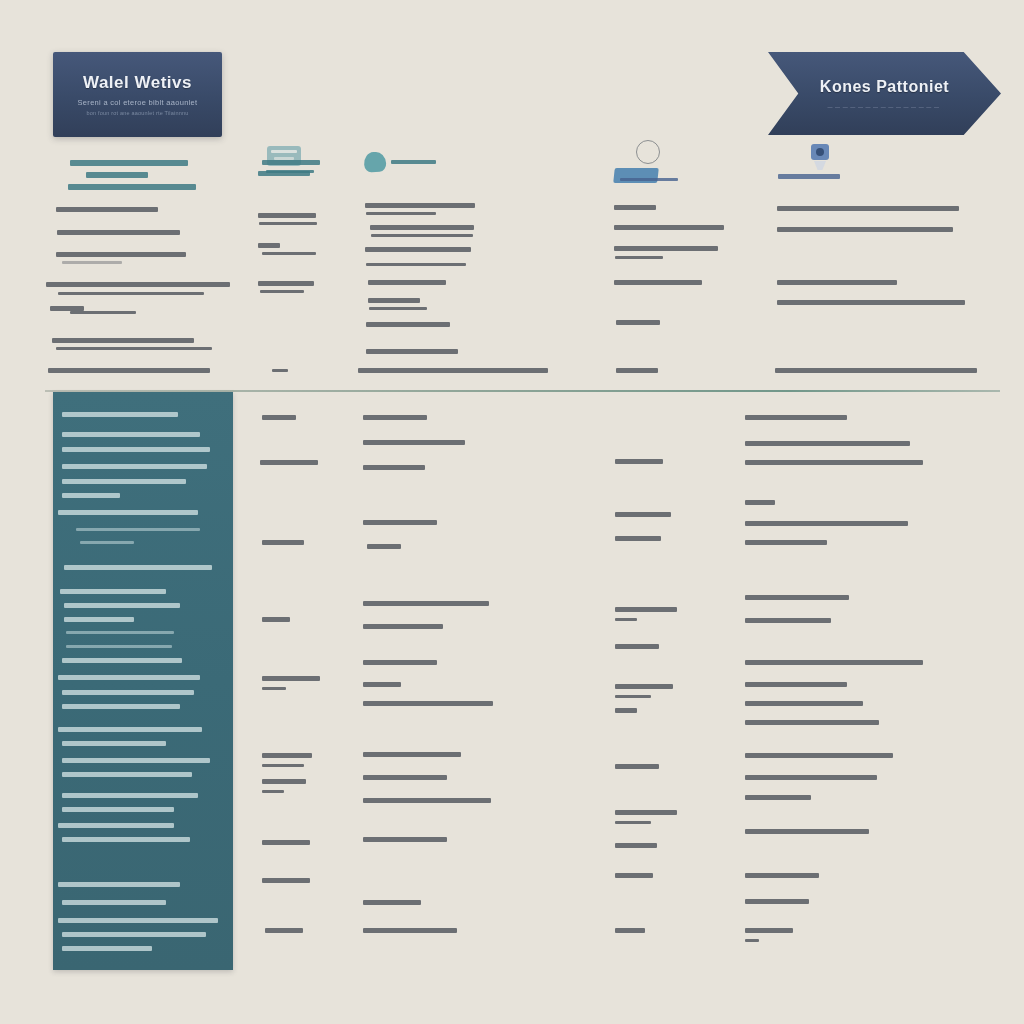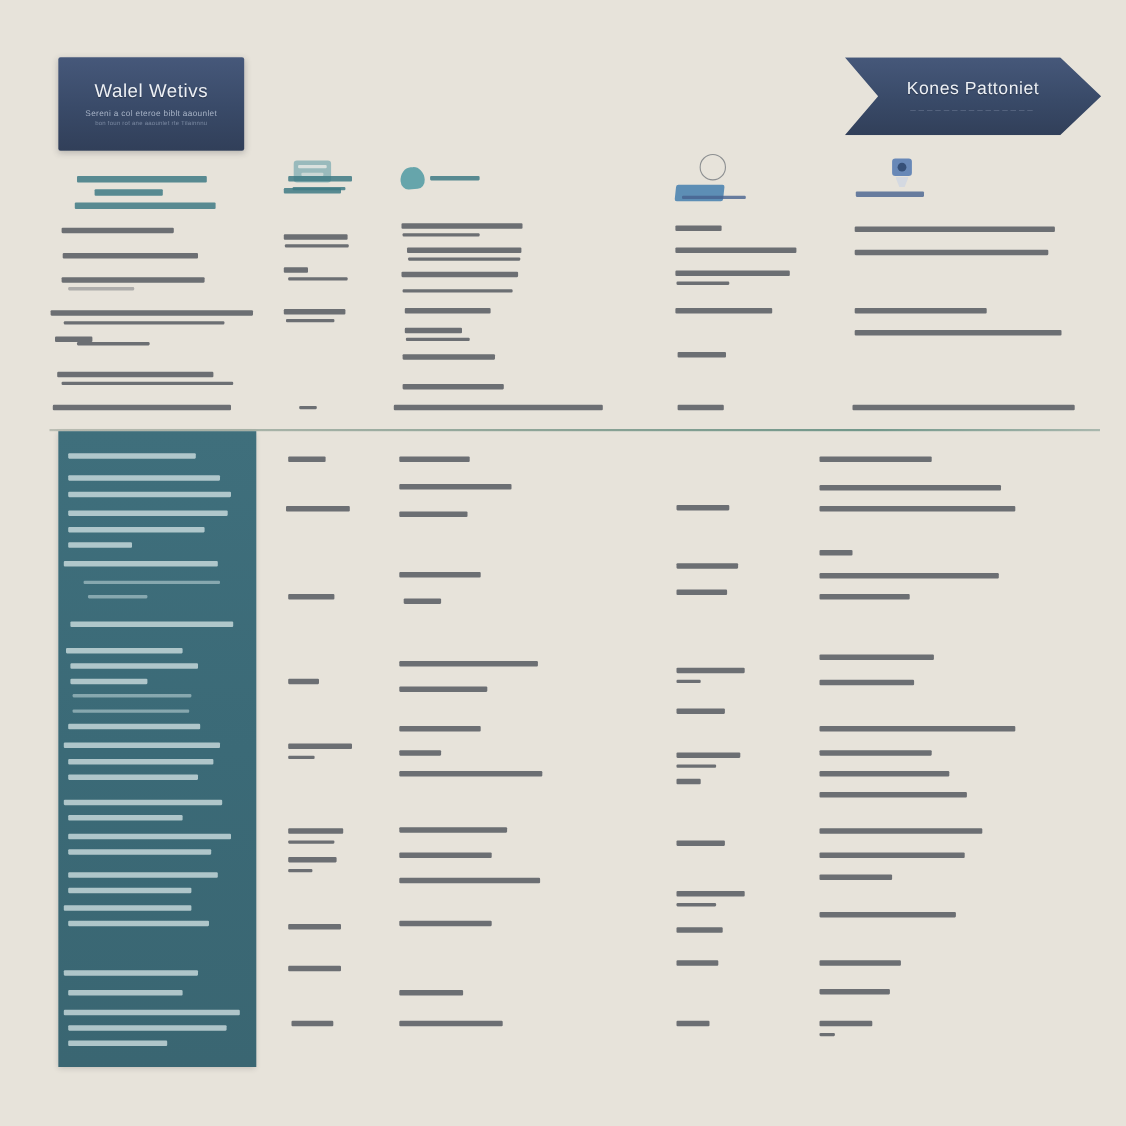--- a/index.html
+++ b/index.html
@@ -15,21 +15,21 @@
   
   .banner{
     position:absolute;
     background:linear-gradient(180deg,#46587a 0%,#394a68 55%,#313f59 100%);
     display:flex;flex-direction:column;
     align-items:center;justify-content:center;
     box-shadow:0 2px 6px rgba(60,60,70,.28);
   }
   .banner .b-title{
     color:#eef1f6;
-    font-weight:400;
+    font-weight:700;
     letter-spacing:.5px;
     text-shadow:0 1px 1px rgba(0,0,0,.35);
     white-space:nowrap;
   }
   .banner .b-sub{
     color:#b9c4d6;
     white-space:nowrap;
     text-align:center;
     opacity:.85;
   }
@@ -46,21 +46,21 @@
   #banner-1 .b-sub2{font-size:5.5px;margin-top:3px;letter-spacing:.2px;}
 
   #banner-2{
     left:378px;top:52px;width:222px;height:85px;
     clip-path:polygon(0 0, 88% 0, 100% 50%, 88% 100%, 0 100%, 11% 50%);
   }
   #banner-2 .b-title{font-size:16px;margin-bottom:8px;}
   #banner-2 .b-sub{font-size:5px;letter-spacing:2.6px;opacity:.55;}
 
   #banner-3{
-    left:768px;top:52px;width:233px;height:71px;
+    left:768px;top:52px;width:233px;height:83px;
     clip-path:polygon(0 0, 84% 0, 100% 50%, 84% 100%, 0 100%, 13% 50%);
   }
   #banner-3 .b-title{font-size:16px;margin-bottom:8px;}
   #banner-3 .b-sub{font-size:5px;letter-spacing:2.6px;opacity:.55;}
 
   
   #divider{
     position:absolute;left:45px;top:390px;width:955px;height:2px;
     background:linear-gradient(90deg,#b4b8ae 0%,#7f9a8c 45%,#5d8a7c 78%,#9fb0a6 100%);
     opacity:.85;

